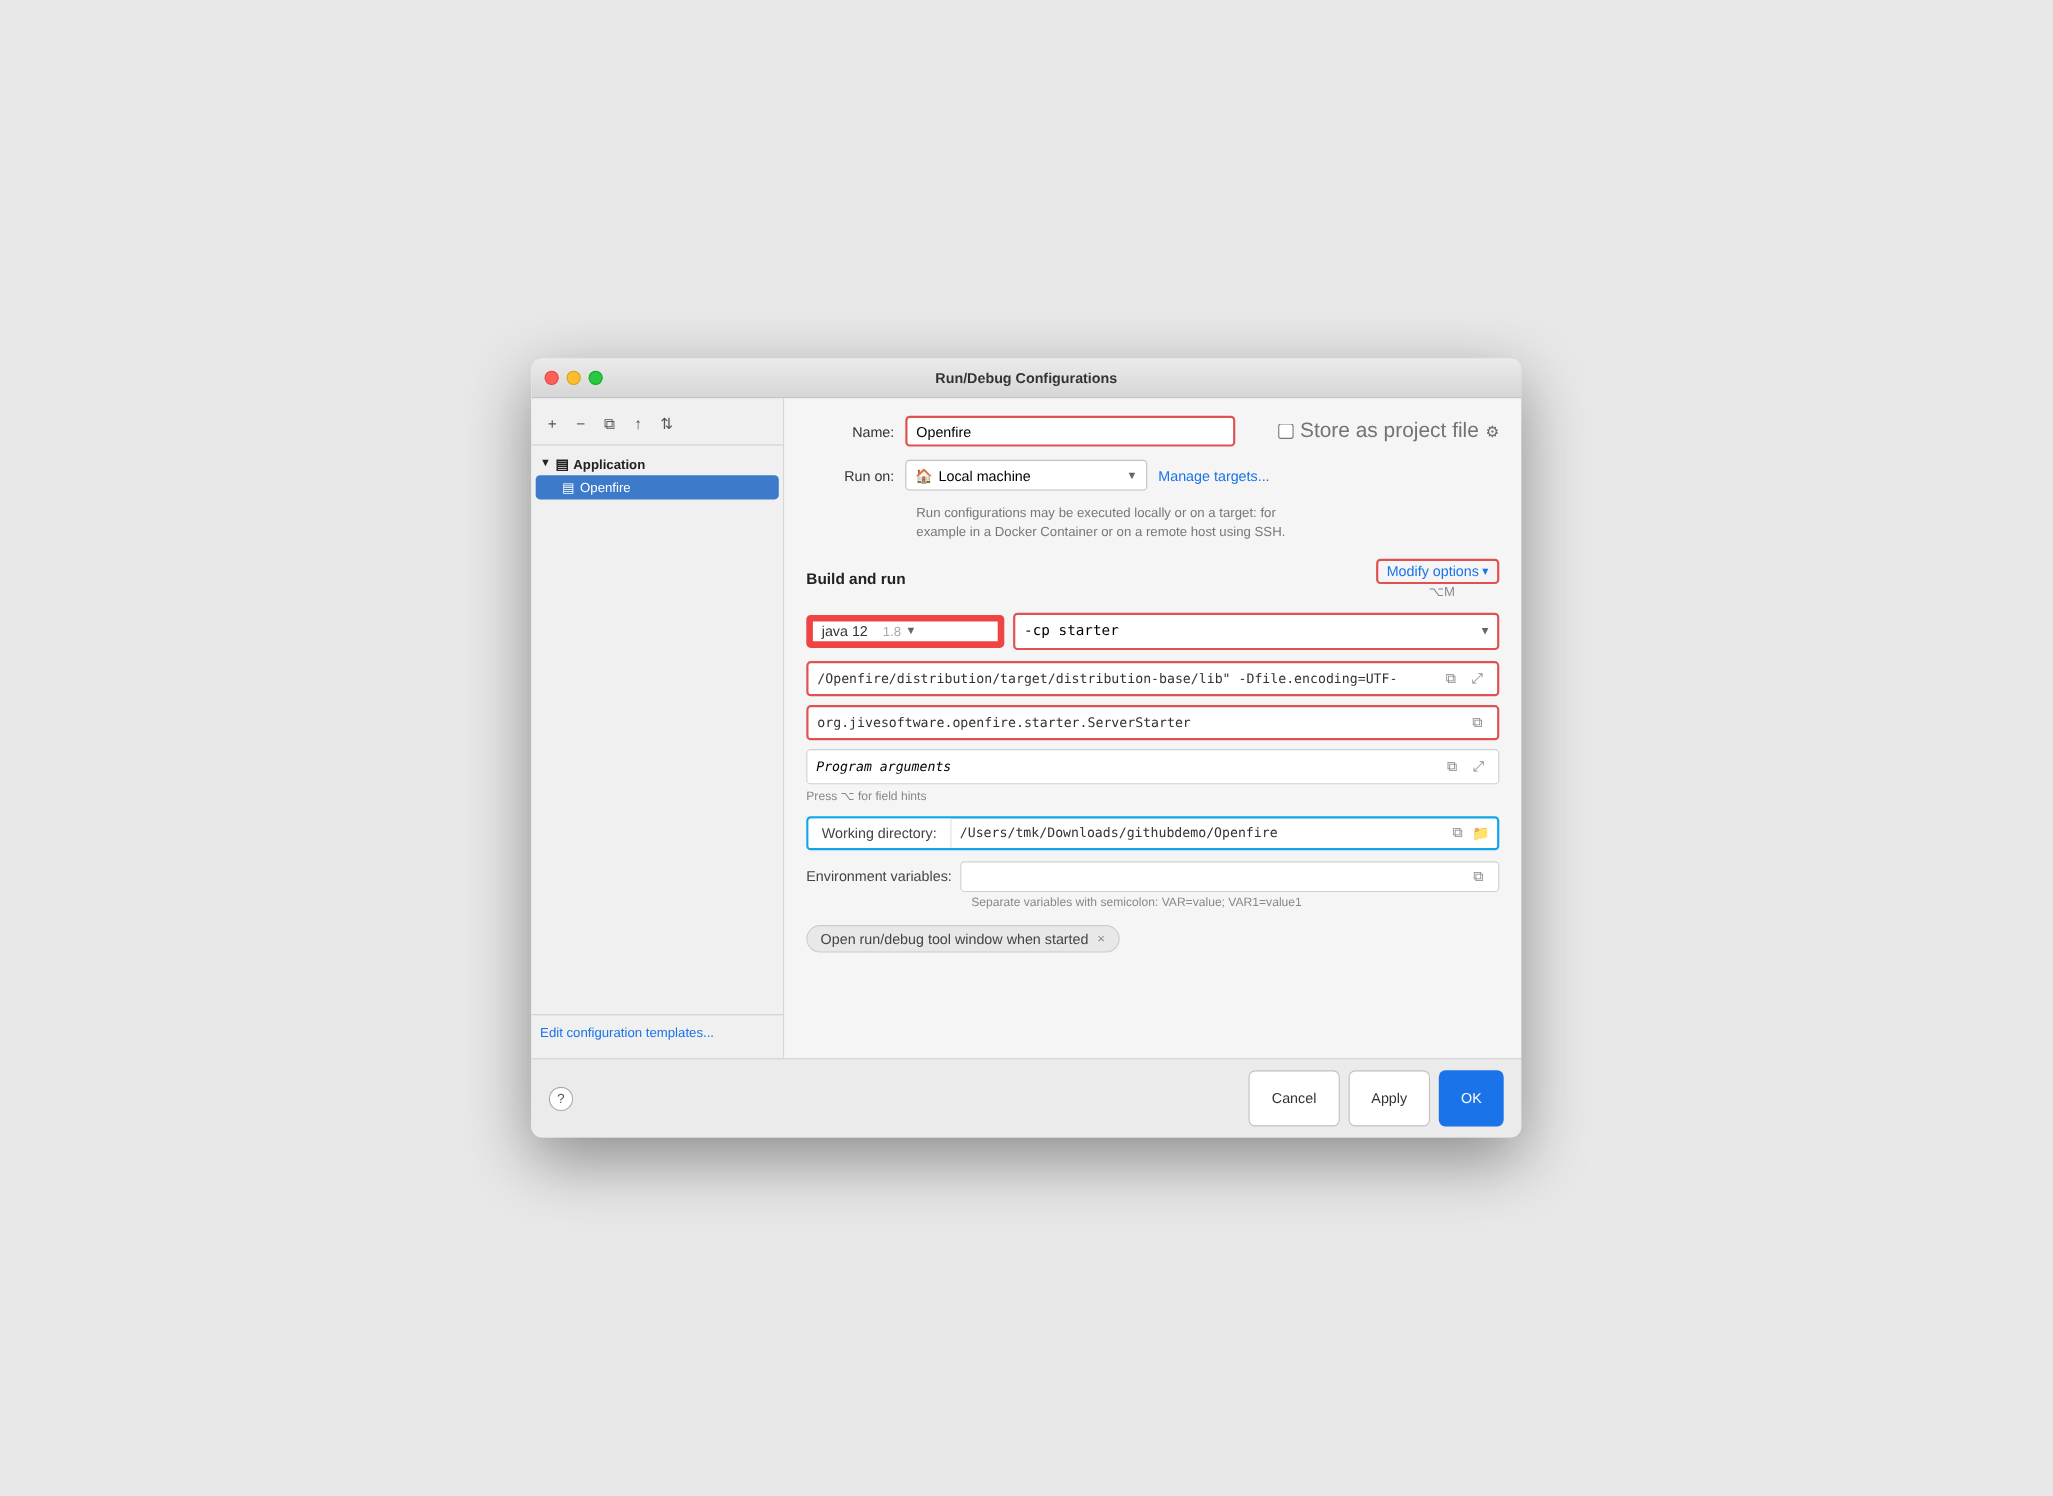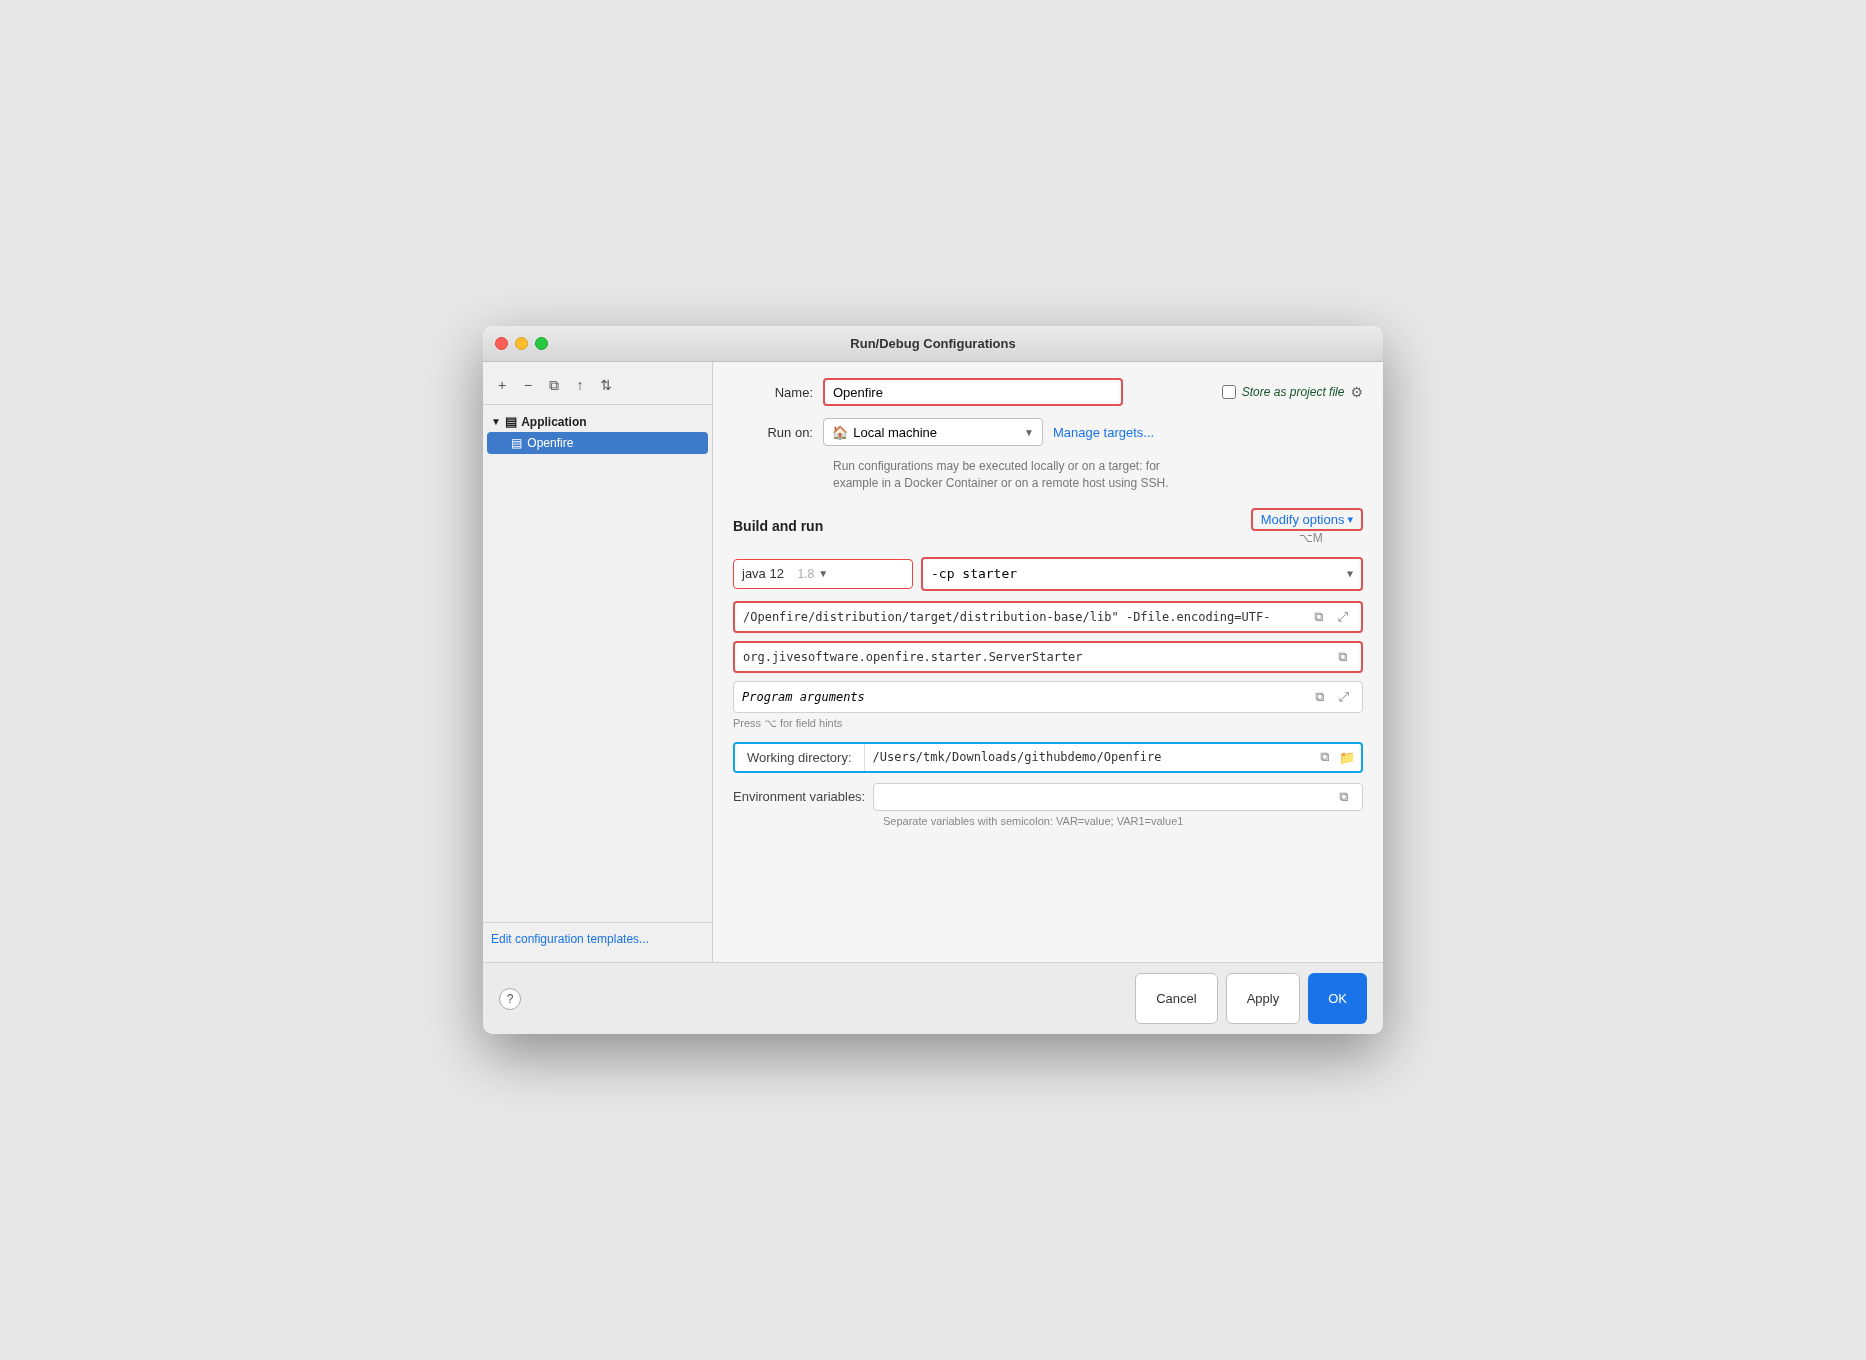--- a/index.html
+++ b/index.html
@@ -170,23 +170,22 @@
       margin-left: auto;
       display: flex;
       align-items: center;
       gap: 6px;
     }
     .store-checkbox-area input[type=checkbox] {
       width: 14px;
       height: 14px;
     }
     .store-checkbox-area label {
-      font-size: 12px;
-      color: #14532d;
-      font-style: italic;
+      font-size: 19px;
+      color: #737373;
     }
     .gear-icon {
       font-size: 14px;
       color: #666;
       cursor: pointer;
     }
     .run-on-select {
       height: 28px;
       border: 1px solid #c0c0c0;
       border-radius: 4px;
@@ -246,21 +245,21 @@
       margin-left: 8px;
     }
     .build-run-row {
       display: flex;
       align-items: center;
       gap: 8px;
       margin-bottom: 10px;
     }
     .jdk-select {
       height: 30px;
-      border: 1px solid #ef4444;
+      border: 6px solid #ef4444;
       border-radius: 4px;
       background: white;
       padding: 2px 8px;
       font-size: 13px;
       display: flex;
       align-items: center;
       gap: 4px;
       cursor: pointer;
       width: 180px;
     }
@@ -592,20 +591,26 @@
       </div>
 
       <div class="env-row">
         <span class="env-label">Environment variables:</span>
         <div class="env-input">
           <button class="field-icon-btn">⧉</button>
         </div>
       </div>
       <div class="env-hint">Separate variables with semicolon: VAR=value; VAR1=value1</div>
 
+      <div>
+        <div class="tag-pill">
+          <span>Open run/debug tool window when started</span>
+          <span class="pill-close">×</span>
+        </div>
+      </div>
     </div>
   </div>
 
   <div class="dialog-footer">
     <button class="help-btn">?</button>
     <div class="footer-buttons">
       <button class="btn-cancel">Cancel</button>
       <button class="btn-apply">Apply</button>
       <button class="btn-ok">OK</button>
     </div>

